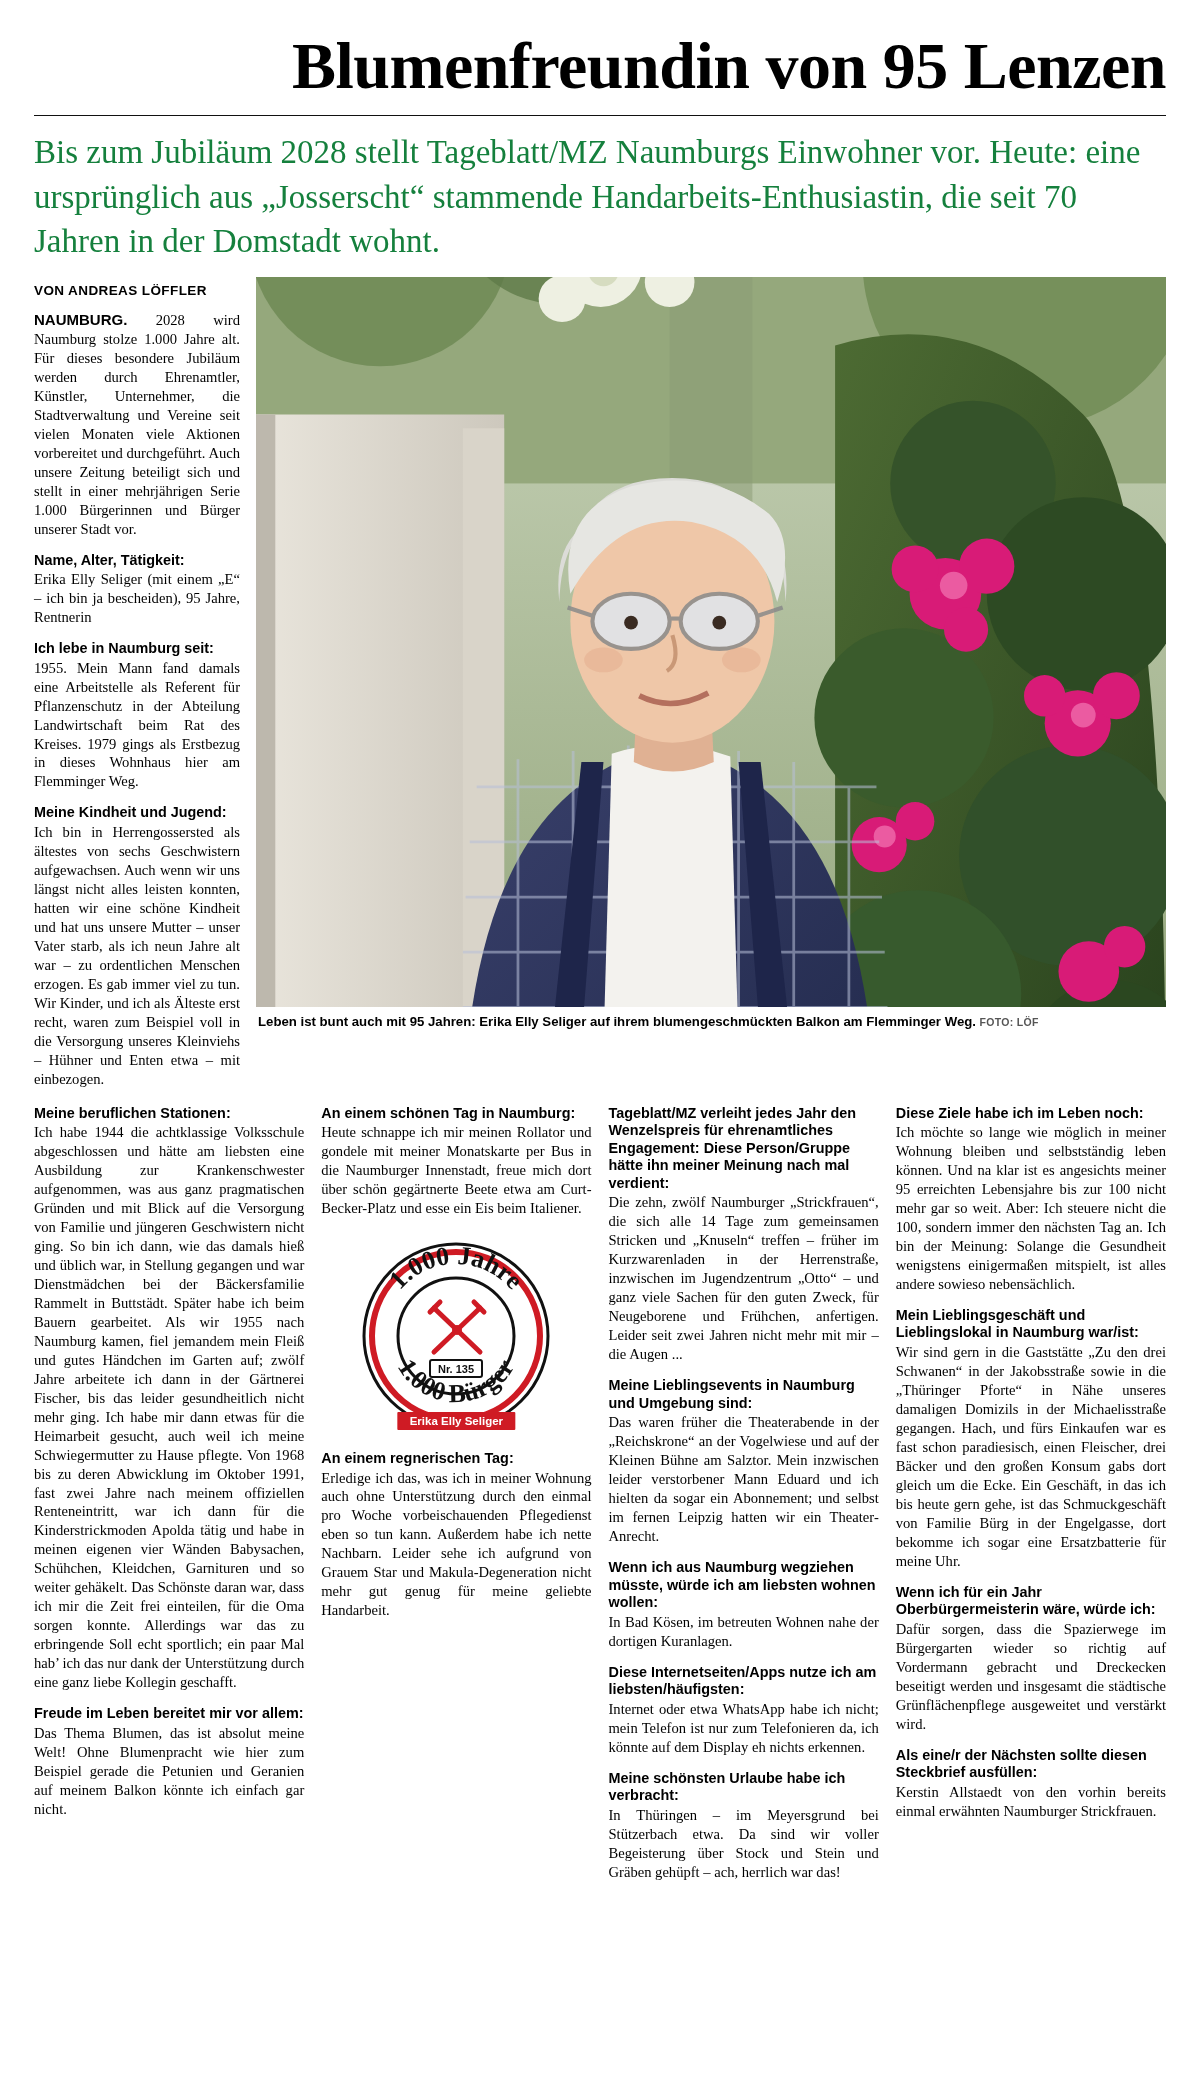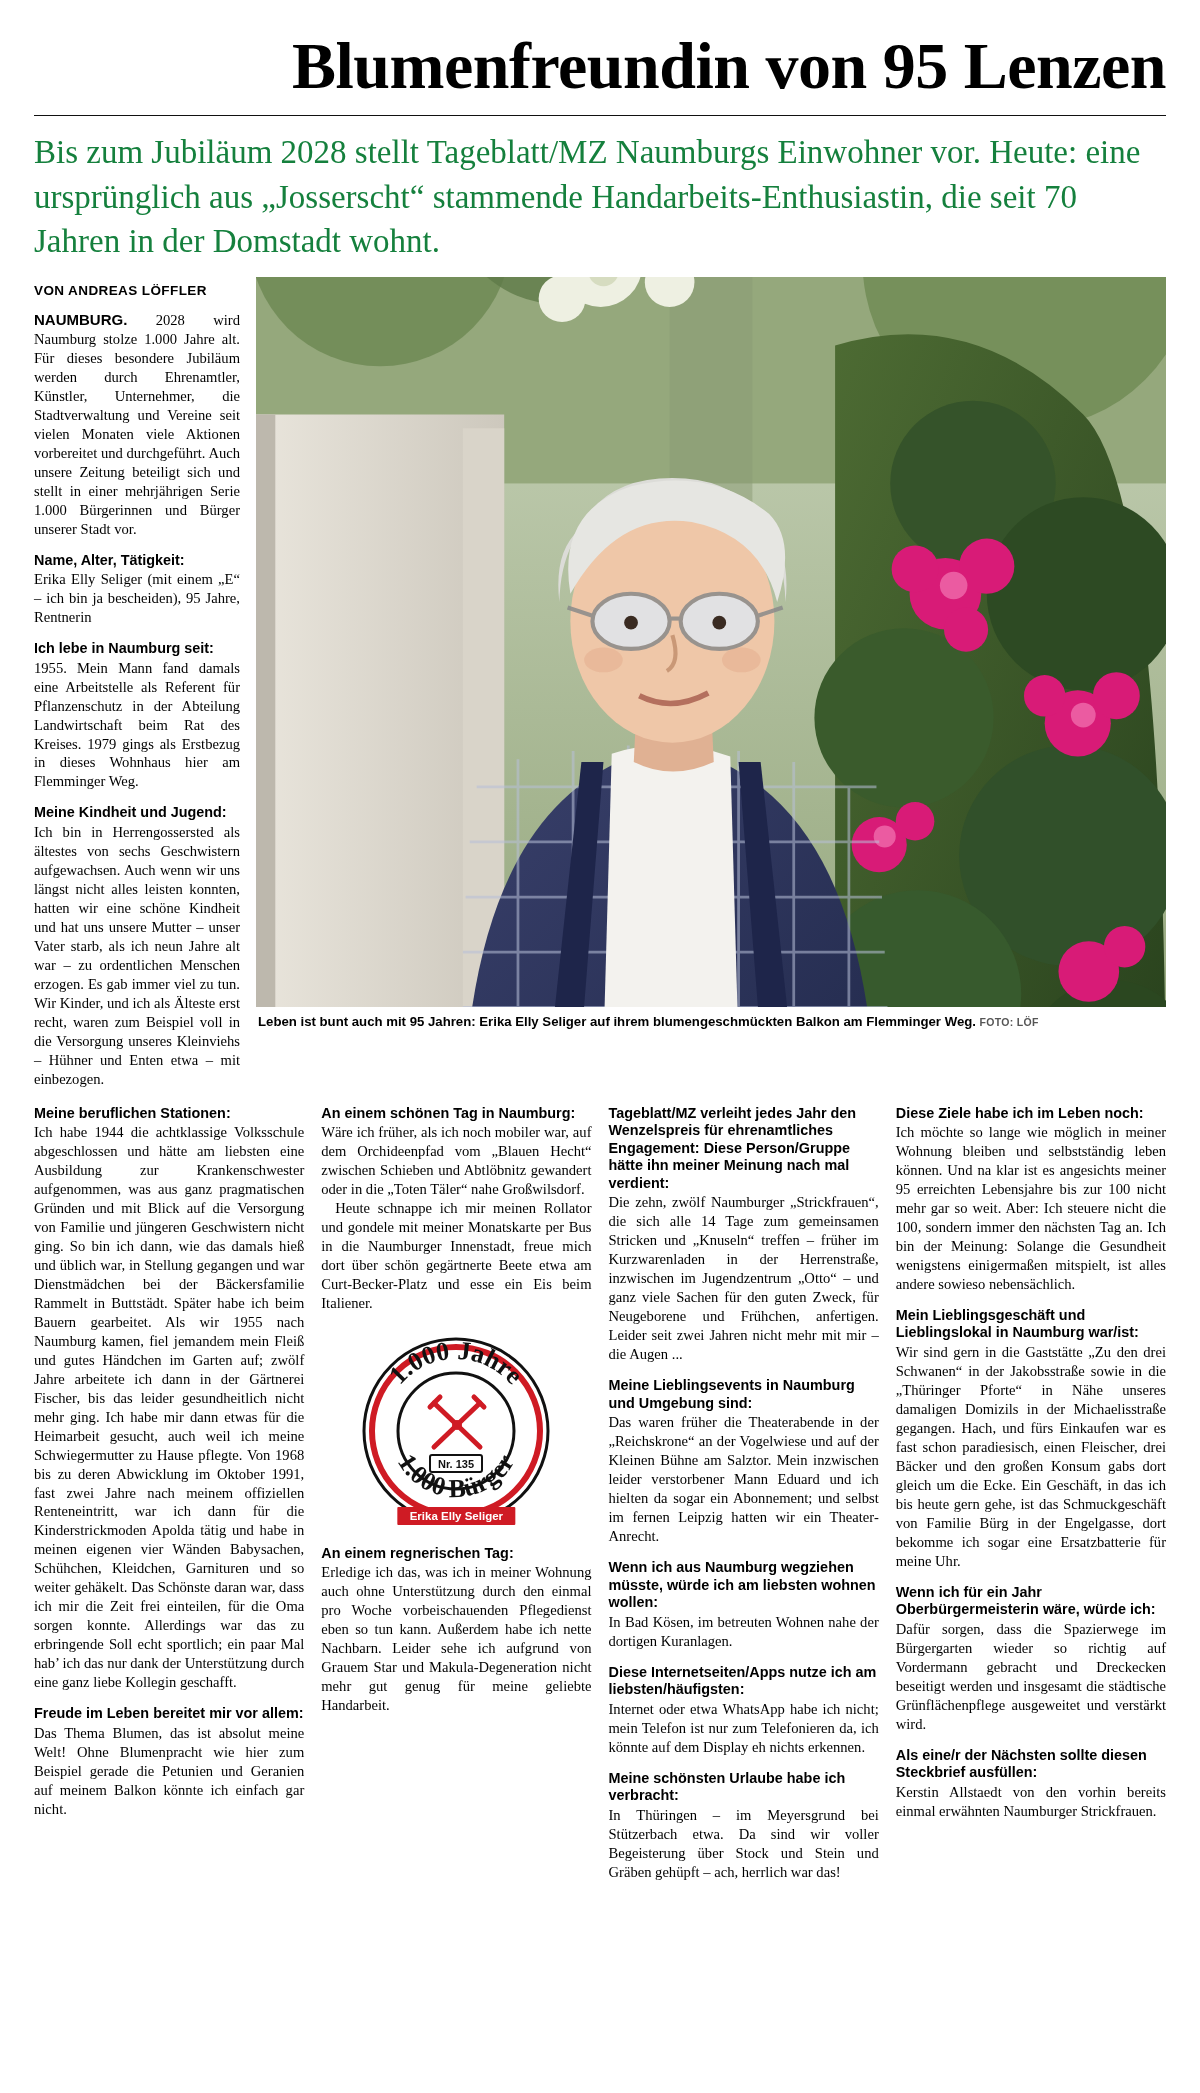--- a/index.html
+++ b/index.html
@@ -319,21 +319,20 @@
       <div class="qhead">Meine beruflichen Stationen:</div>
       <div class="body-text">Ich habe 1944 die achtklassige Volksschule abgeschlossen und hätte am liebsten eine Ausbildung zur Krankenschwester aufgenommen, was aus ganz pragmatischen Gründen und mit Blick auf die Versorgung von Familie und jüngeren Geschwistern nicht ging. So bin ich dann, wie das damals hieß und üblich war, in Stellung gegangen und war Dienstmädchen bei der Bäckersfamilie Rammelt in Buttstädt. Später habe ich beim Bauern gearbeitet. Als wir 1955 nach Naumburg kamen, fiel jemandem mein Fleiß und gutes Händchen im Garten auf; zwölf Jahre arbeitete ich dann in der Gärtnerei Fischer, bis das leider gesundheitlich nicht mehr ging. Ich habe mir dann etwas für die Heimarbeit gesucht, auch weil ich meine Schwiegermutter zu Hause pflegte. Von 1968 bis zu deren Abwicklung im Oktober 1991, fast zwei Jahre nach meinem offiziellen Renteneintritt, war ich dann für die Kinderstrickmoden Apolda tätig und habe in meinen eigenen vier Wänden Babysachen, Schühchen, Kleidchen, Garnituren und so weiter gehäkelt. Das Schönste daran war, dass ich mir die Zeit frei einteilen, für die Oma sorgen konnte. Allerdings war das zu erbringende Soll echt sportlich; ein paar Mal hab’ ich das nur dank der Unterstützung durch eine ganz liebe Kollegin geschafft.</div>
 
       <div class="qhead">Freude im Leben bereitet mir vor allem:</div>
       <div class="body-text">Das Thema Blumen, das ist absolut meine Welt! Ohne Blumenpracht wie hier zum Beispiel gerade die Petunien und Geranien auf meinem Balkon könnte ich einfach gar nicht.</div>
     </div>
 
     <div class="col">
       <div class="qhead">An einem schönen Tag in Naumburg:</div>
       <div class="body-text">
-        <p>Wäre ich früher, als ich noch mobiler war, auf dem Orchideenpfad vom „Blauen Hecht“ zwischen Schieben und Abtlöbnitz gewandert oder in die „Toten Täler“ nahe Großwilsdorf.</p>
         <p>Heute schnappe ich mir meinen Rollator und gondele mit meiner Monatskarte per Bus in die Naumburger Innenstadt, freue mich dort über schön gegärtnerte Beete etwa am Curt-Becker-Platz und esse ein Eis beim Italiener.</p>
       </div>
 
       <div class="stamp-wrap">
         <div class="stamp">
           <svg width="200" height="200" viewBox="0 0 200 200">
             <defs>
               <path id="arcTop" d="M 28 100 A 72 72 0 0 1 172 100"></path>
               <path id="arcBottom" d="M 34 100 A 66 66 0 0 0 166 100"></path>
             </defs>

